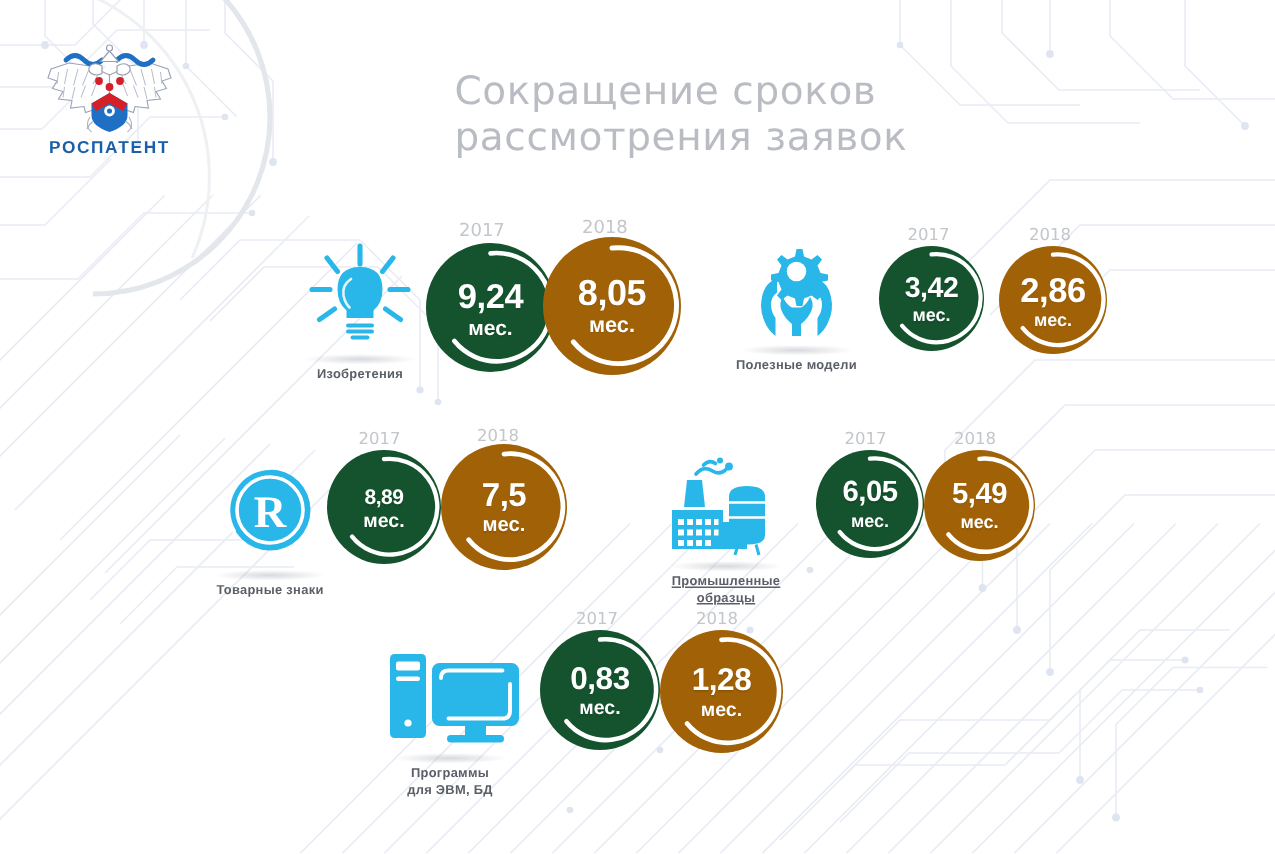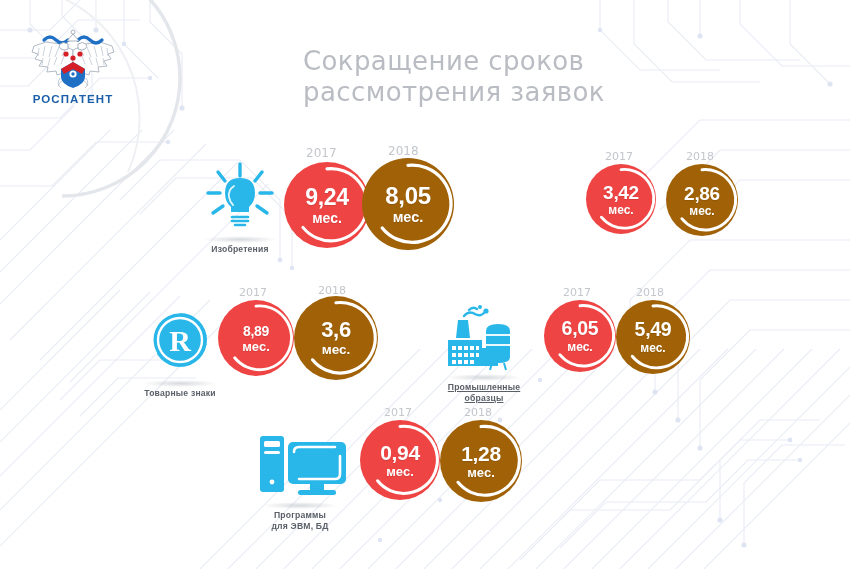--- a/index.html
+++ b/index.html
@@ -65,21 +65,21 @@
     white-space:nowrap;line-height:10.5px;letter-spacing:.2px;
     text-align:center;
   }
 
   .bubble{
     position:absolute;border-radius:50%;
     display:flex;flex-direction:column;
     align-items:center;justify-content:center;
     color:#ffffff;
   }
-  .bubble.gray{background:#ef4444;justify-content:center;}
+  .bubble.gray{background:#14532d;justify-content:center;}
   .bubble.navy{background:#a16207;}
   .bubble .val{
     font-weight:bold;letter-spacing:-0.3px;line-height:1;
     text-shadow:0 1px 1px rgba(0,0,0,.12);
   }
   .bubble .unit{
     font-weight:bold;line-height:1;margin-top:2px;
     text-shadow:0 1px 1px rgba(0,0,0,.12);
   }
   .bubble-arc{
@@ -300,36 +300,51 @@
       <svg class="bubble-arc" viewBox="0 0 100 100">
         <path d="M 50 8 A 42 42 0 1 1 22 76" fill="none" stroke="#ffffff" stroke-width="3.6" stroke-linecap="round"></path>
       </svg>
       <div class="val" style="font-size:24px;">8,05</div>
       <div class="unit" style="font-size:14.5px;">мес.</div>
     </div>
   </div>
 
   <div class="group" style="left:488px;top:146px;width:255px;height:110px;">
 
+    <div class="icon-wrap" style="left:0px;top:14px;width:86px;">
+      <svg width="86" height="66" viewBox="0 0 86 66">
+        <g fill="#29b6e8">
+          <path d="M43 6 l4 0 l1 5 l5 2 l4 -3 l3 3 l-3 4 l2 5 l5 1 l0 4 l-5 1 l-2 5 l3 4 l-3 3 l-4 -3 l-5 2 l-1 5 l-4 0 l-1 -5 l-5 -2 l-4 3 l-3 -3 l3 -4 l-2 -5 l-5 -1 l0 -4 l5 -1 l2 -5 l-3 -4 l3 -3 l4 3 l5 -2 Z"></path>
+        </g>
+        <circle cx="43" cy="21" r="6.5" fill="#ffffff"></circle>
+        <g fill="#29b6e8">
+          <path d="M30 26 q-8 2 -10 12 q-2 9 2 17 q2 5 7 9 l0 -12 q-3 -4 -3 -9 q0 -5 4 -8 Z"></path>
+          <path d="M56 26 q8 2 10 12 q2 9 -2 17 q-2 5 -7 9 l0 -12 q3 -4 3 -9 q0 -5 -4 -8 Z"></path>
+          <path d="M34 38 q-3 4 -1 9 q2 5 7 9 l0 8 l6 0 l0 -8 q5 -4 7 -9 q2 -5 -1 -9 q-2 5 -6 7 l-6 0 q-4 -2 -6 -7 Z"></path>
+        </g>
+      </svg>
+      <div class="icon-shadow" style="top:70px;"></div>
+      <div class="icon-label" style="top:78px;">Полезные модели</div>
+    </div>
 
     <div class="year" style="left:117px;top:4px;font-size:11px;">2017</div>
     <div class="bubble gray" style="left:98px;top:18px;width:70px;height:70px;">
       <svg class="bubble-arc" viewBox="0 0 100 100">
         <path d="M 50 8 A 42 42 0 1 1 22 76" fill="none" stroke="#ffffff" stroke-width="4" stroke-linecap="round"></path>
       </svg>
       <div class="val" style="font-size:19px;">3,42</div>
       <div class="unit" style="font-size:12px;">мес.</div>
     </div>
 
     <div class="year" style="left:198px;top:4px;font-size:11px;">2018</div>
     <div class="bubble navy" style="left:178px;top:18px;width:72px;height:72px;">
       <svg class="bubble-arc" viewBox="0 0 100 100">
         <path d="M 50 8 A 42 42 0 1 1 22 76" fill="none" stroke="#ffffff" stroke-width="4" stroke-linecap="round"></path>
       </svg>
-      <div class="val" style="font-size:19px;">2,86</div>
+      <div class="val" style="font-size:23px;">2,86</div>
       <div class="unit" style="font-size:12px;">мес.</div>
     </div>
   </div>
 
   <div class="group" style="left:126px;top:282px;width:250px;height:120px;">
 
     <div class="icon-wrap" style="left:16px;top:24px;width:76px;">
       <svg width="76" height="72" viewBox="0 0 76 72">
         <circle cx="38" cy="34" r="27" fill="#29b6e8"></circle>
         <circle cx="38" cy="34" r="22" fill="none" stroke="#ffffff" stroke-width="2.4"></circle>
@@ -347,21 +362,21 @@
       </svg>
       <div class="val" style="font-size:14px;">8,89</div>
       <div class="unit" style="font-size:13px;">мес.</div>
     </div>
 
     <div class="year" style="left:192px;top:2px;font-size:11px;">2018</div>
     <div class="bubble navy" style="left:168px;top:14px;width:84px;height:84px;">
       <svg class="bubble-arc" viewBox="0 0 100 100">
         <path d="M 50 8 A 42 42 0 1 1 22 76" fill="none" stroke="#ffffff" stroke-width="3.8" stroke-linecap="round"></path>
       </svg>
-      <div class="val" style="font-size:22px;">3,6</div>
+      <div class="val" style="font-size:22px;">7,5</div>
       <div class="unit" style="font-size:13.5px;">мес.</div>
     </div>
   </div>
 
   <div class="group" style="left:436px;top:282px;width:250px;height:120px;">
 
     <div class="icon-wrap" style="left:0px;top:20px;width:96px;">
       <svg width="96" height="70" viewBox="0 0 96 70">
 
         <g fill="none" stroke="#29b6e8" stroke-width="2.4" stroke-linecap="round">
@@ -457,21 +472,21 @@
         <span>Программы</span><br>
         <span>для ЭВМ, БД</span>
       </div>
     </div>
 
     <div class="year" style="left:136px;top:2px;font-size:11px;">2017</div>
     <div class="bubble gray" style="left:112px;top:16px;width:80px;height:80px;">
       <svg class="bubble-arc" viewBox="0 0 100 100">
         <path d="M 50 8 A 42 42 0 1 1 22 76" fill="none" stroke="#ffffff" stroke-width="3.8" stroke-linecap="round"></path>
       </svg>
-      <div class="val" style="font-size:21px;">0,94</div>
+      <div class="val" style="font-size:21px;">0,83</div>
       <div class="unit" style="font-size:13px;">мес.</div>
     </div>
 
     <div class="year" style="left:216px;top:2px;font-size:11px;">2018</div>
     <div class="bubble navy" style="left:192px;top:16px;width:82px;height:82px;">
       <svg class="bubble-arc" viewBox="0 0 100 100">
         <path d="M 50 8 A 42 42 0 1 1 22 76" fill="none" stroke="#ffffff" stroke-width="3.8" stroke-linecap="round"></path>
       </svg>
       <div class="val" style="font-size:21px;">1,28</div>
       <div class="unit" style="font-size:13px;">мес.</div>

